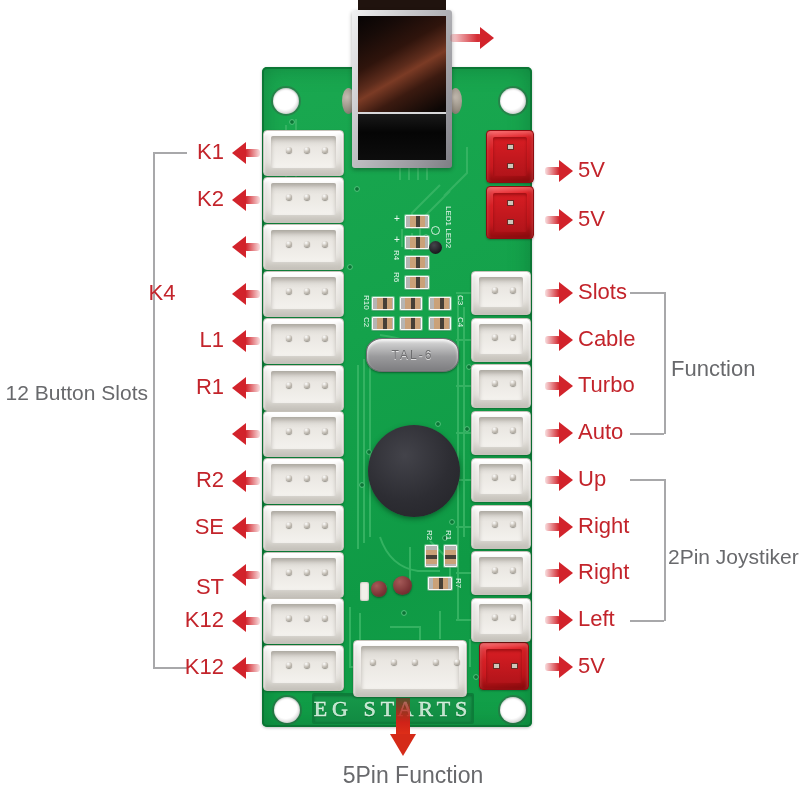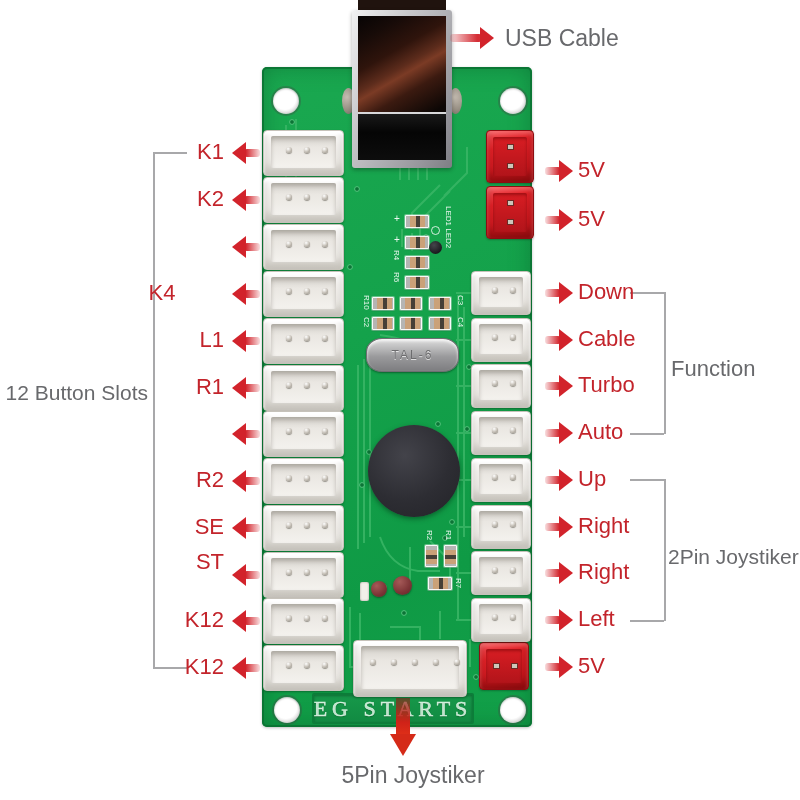--- a/index.html
+++ b/index.html
@@ -213,42 +213,41 @@
   <span class="silk rot" style="left:464px;top:295px">C3</span>
   <span class="silk rot" style="left:464px;top:317px">C4</span>
   <span class="silk rot" style="left:433px;top:530px">R2</span>
   <span class="silk rot" style="left:452px;top:530px">R1</span>
   <span class="silk rot" style="left:462px;top:578px">R7</span>
 
   <div class="arrow aright" style="left:450px;top:27px;width:44px">
     <i class="shaft"></i>
       <i class="head"></i>
   </div>
-  <div class="lbl lgray" style="left:505px;top:25px;font-size:23px">USB Cable</div>
 
   <div class="bkt bkt-v" style="left:153px;top:152px;height:516px"></div>
   <div class="bkt bkt-h" style="left:153px;top:152px;width:34px"></div>
   <div class="bkt bkt-h" style="left:153px;top:667px;width:34px"></div>
   <div class="lbl lgray" style="left:0;width:148px;text-align:right;top:381px;font-size:21px">12 Button Slots</div>
 
   <div class="bkt bkt-v" style="left:664px;top:292px;height:142px"></div>
   <div class="bkt bkt-h" style="left:630px;top:292px;width:34px"></div>
   <div class="bkt bkt-h" style="left:630px;top:433px;width:34px"></div>
   <div class="lbl lgray" style="left:671px;top:356px;font-size:22px">Function</div>
 
   <div class="bkt bkt-v" style="left:664px;top:479px;height:142px"></div>
   <div class="bkt bkt-h" style="left:630px;top:479px;width:34px"></div>
   <div class="bkt bkt-h" style="left:630px;top:620px;width:34px"></div>
   <div class="lbl lgray" style="left:668px;top:545px;font-size:21px">2Pin Joystiker</div>
 
   <div class="adown">
     <i class="shaft"></i>
       <i class="head"></i>
   </div>
-  <div class="lbl lgray" style="left:330px;width:166px;text-align:center;top:762px;font-size:23px">5Pin Joystiker</div>
+  <div class="lbl lgray" style="left:330px;width:166px;text-align:center;top:762px;font-size:23px">5Pin Function</div>
 
 <div class="conn c3" style="left:263px;top:130px">
       <span class="pin" style="left:22px;top:16px"></span>
       <span class="pin" style="left:40px;top:16px"></span>
       <span class="pin" style="left:58px;top:16px"></span>
     </div>
     <div class="arrow aleft" style="left:232px;top:142px;width:28px">
       <i class="shaft"></i>
       <i class="head"></i>
     </div>
@@ -333,21 +332,21 @@
     <div class="lbl lred" style="left:100px;width:124px;text-align:right;top:514px">SE</div>
     <div class="conn c3" style="left:263px;top:552px">
       <span class="pin" style="left:22px;top:16px"></span>
       <span class="pin" style="left:40px;top:16px"></span>
       <span class="pin" style="left:58px;top:16px"></span>
     </div>
     <div class="arrow aleft" style="left:232px;top:564px;width:28px">
       <i class="shaft"></i>
       <i class="head"></i>
     </div>
-    <div class="lbl lred" style="left:100px;width:124px;text-align:right;top:549px">ST</div>
+    <div class="lbl lred" style="left:100px;width:124px;text-align:right;top:574px">ST</div>
     <div class="conn c3" style="left:263px;top:598px">
       <span class="pin" style="left:22px;top:16px"></span>
       <span class="pin" style="left:40px;top:16px"></span>
       <span class="pin" style="left:58px;top:16px"></span>
     </div>
     <div class="arrow aleft" style="left:232px;top:610px;width:28px">
       <i class="shaft"></i>
       <i class="head"></i>
     </div>
     <div class="lbl lred" style="left:100px;width:124px;text-align:right;top:607px">K12</div>
@@ -390,21 +389,21 @@
       <span class="pin" style="left:38px;top:15px"></span>
     </div>
     <div class="conn c2" style="left:471px;top:598px">
       <span class="pin" style="left:20px;top:15px"></span>
       <span class="pin" style="left:38px;top:15px"></span>
     </div>
     <div class="arrow aright" style="left:545px;top:282px;width:28px">
       <i class="shaft"></i>
       <i class="head"></i>
     </div>
-    <div class="lbl lred" style="left:578px;top:279px">Down</div>
+    <div class="lbl lred" style="left:578px;top:279px">Slots</div>
     <div class="arrow aright" style="left:545px;top:329px;width:28px">
       <i class="shaft"></i>
       <i class="head"></i>
     </div>
     <div class="lbl lred" style="left:578px;top:326px">Cable</div>
     <div class="arrow aright" style="left:545px;top:375px;width:28px">
       <i class="shaft"></i>
       <i class="head"></i>
     </div>
     <div class="lbl lred" style="left:578px;top:372px">Turbo</div>

